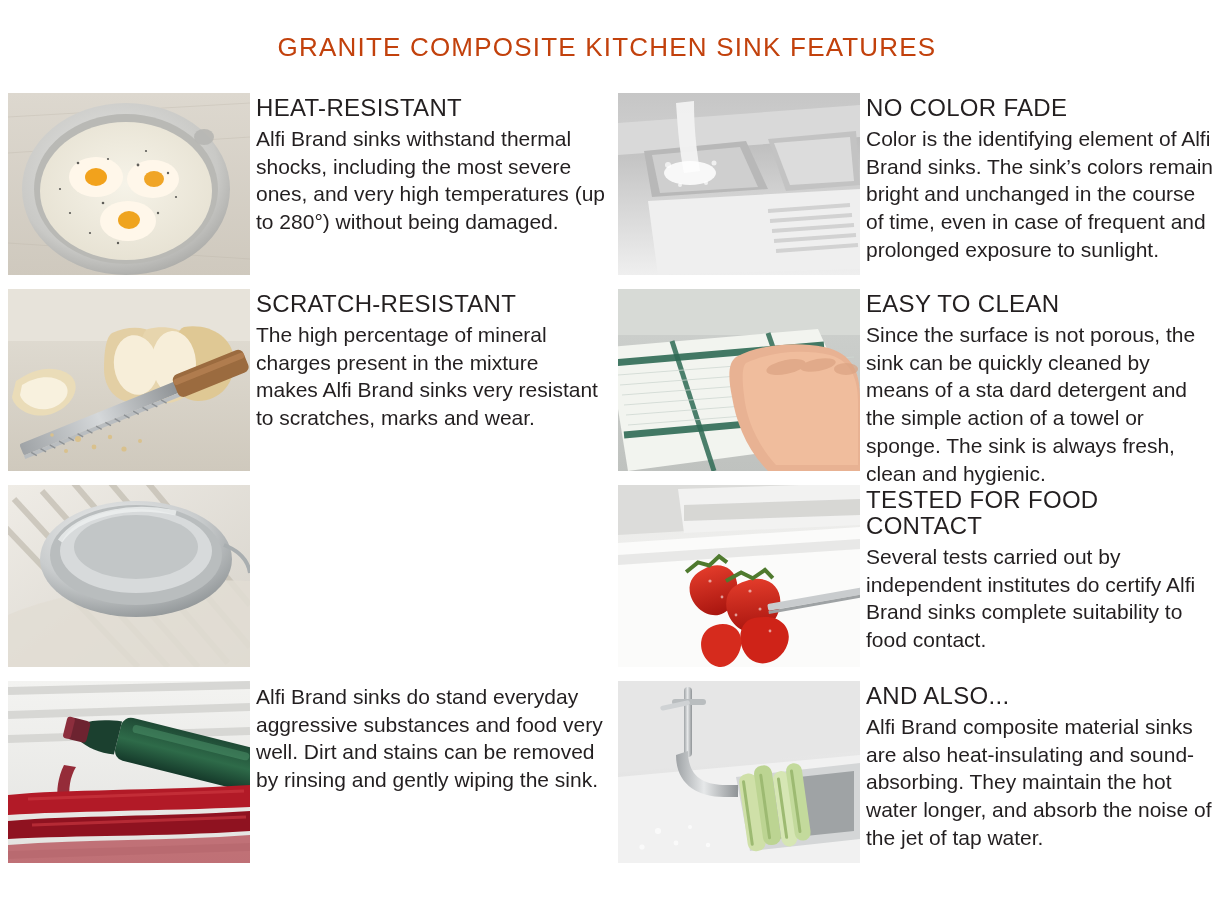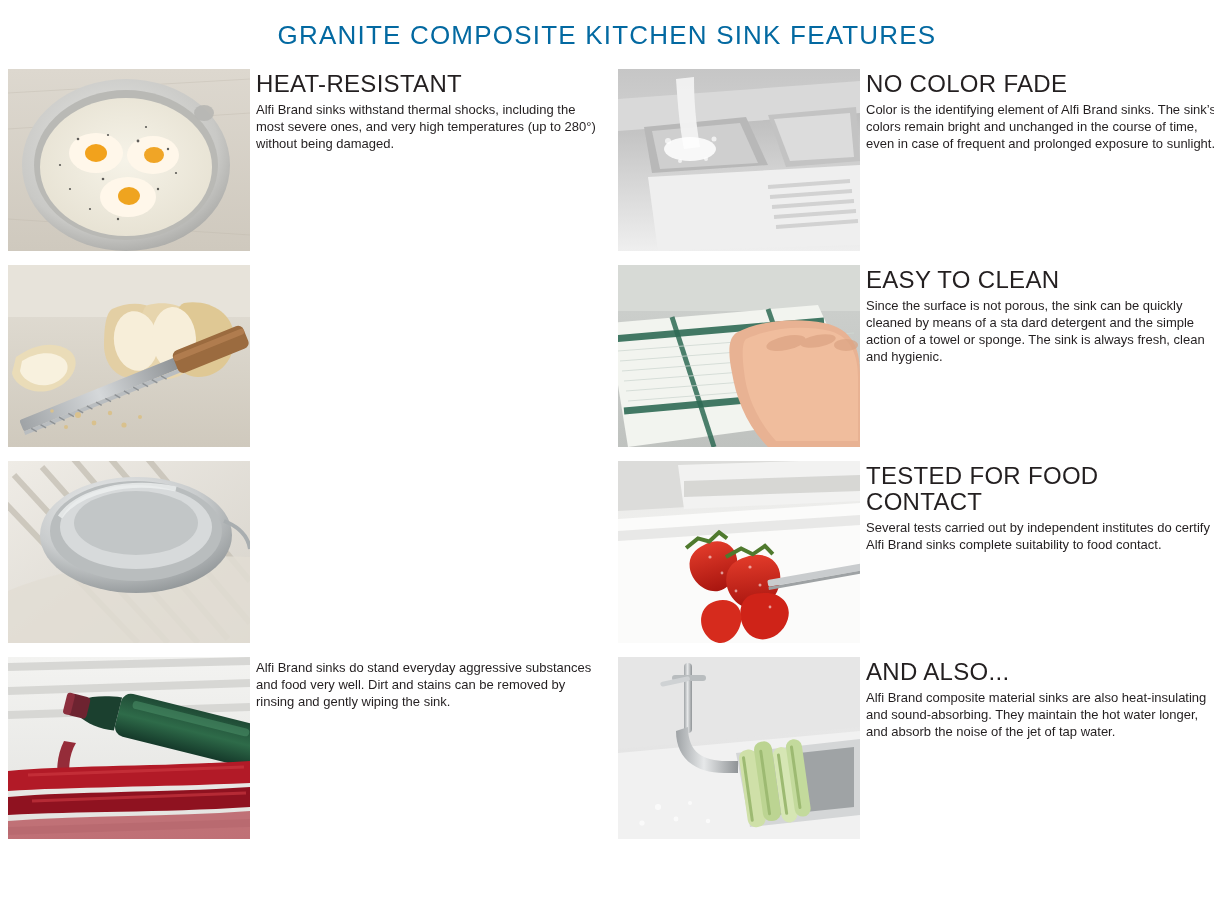--- a/index.html
+++ b/index.html
@@ -18,24 +18,24 @@
     position: relative;
     width: 1214px;
     height: 902px;
     box-sizing: border-box;
   }
   .page-title {
     text-align: center;
     font-size: 26px;
     letter-spacing: 1.2px;
     font-weight: 400;
-    color: #0369a1;
+    color: #c2410c;
     padding-top: 20px;
     padding-bottom: 18px;
-    margin: 0;
+    margin: 12px;
   }
   .grid {
     display: grid;
     grid-template-columns: 604px 604px;
     column-gap: 6px;
     row-gap: 0px;
     padding: 0 8px;
     box-sizing: border-box;
   }
   .feature {
@@ -65,21 +65,21 @@
   }
   .feat-title {
     font-size: 24px;
     font-weight: 400;
     letter-spacing: 0.3px;
     line-height: 1.08;
     margin: 0 0 4px 0;
     color: #231f20;
   }
   .feat-body {
-    font-size: 13px;
+    font-size: 21px;
     line-height: 1.32;
     margin: 0;
     color: #231f20;
   }
   .col-right .feat-title { font-size: 24px; }
 </style>
 </head>
 <body>
 
 <div class="page">
@@ -232,20 +232,24 @@
             <circle cx="70" cy="150" r="3"></circle>
               <circle cx="86" cy="158" r="2.4"></circle>
               <circle cx="58" cy="162" r="2"></circle>
             <circle cx="102" cy="148" r="2.2"></circle>
               <circle cx="116" cy="160" r="2.6"></circle>
               <circle cx="44" cy="146" r="1.8"></circle>
             <circle cx="132" cy="152" r="2"></circle>
           </g>
         </svg>
       </div>
+      <div class="text-col">
+        <h2 class="feat-title">SCRATCH-RESISTANT</h2>
+        <p class="feat-body">The high percentage of mineral charges present in the mixture makes Alfi Brand sinks very resistant to scratches, marks and wear.</p>
+      </div>
     </div>
 
     <div class="feature col-right">
       <div class="thumb">
         <svg viewBox="0 0 242 182" preserveAspectRatio="xMidYMid slice">
           <defs>
             <linearGradient id="g4bg" x1="0" y1="0" x2="0" y2="1">
               <stop offset="0%" stop-color="#cfd2cf"></stop>
                 <stop offset="100%" stop-color="#bfc2bf"></stop>
             </linearGradient>

